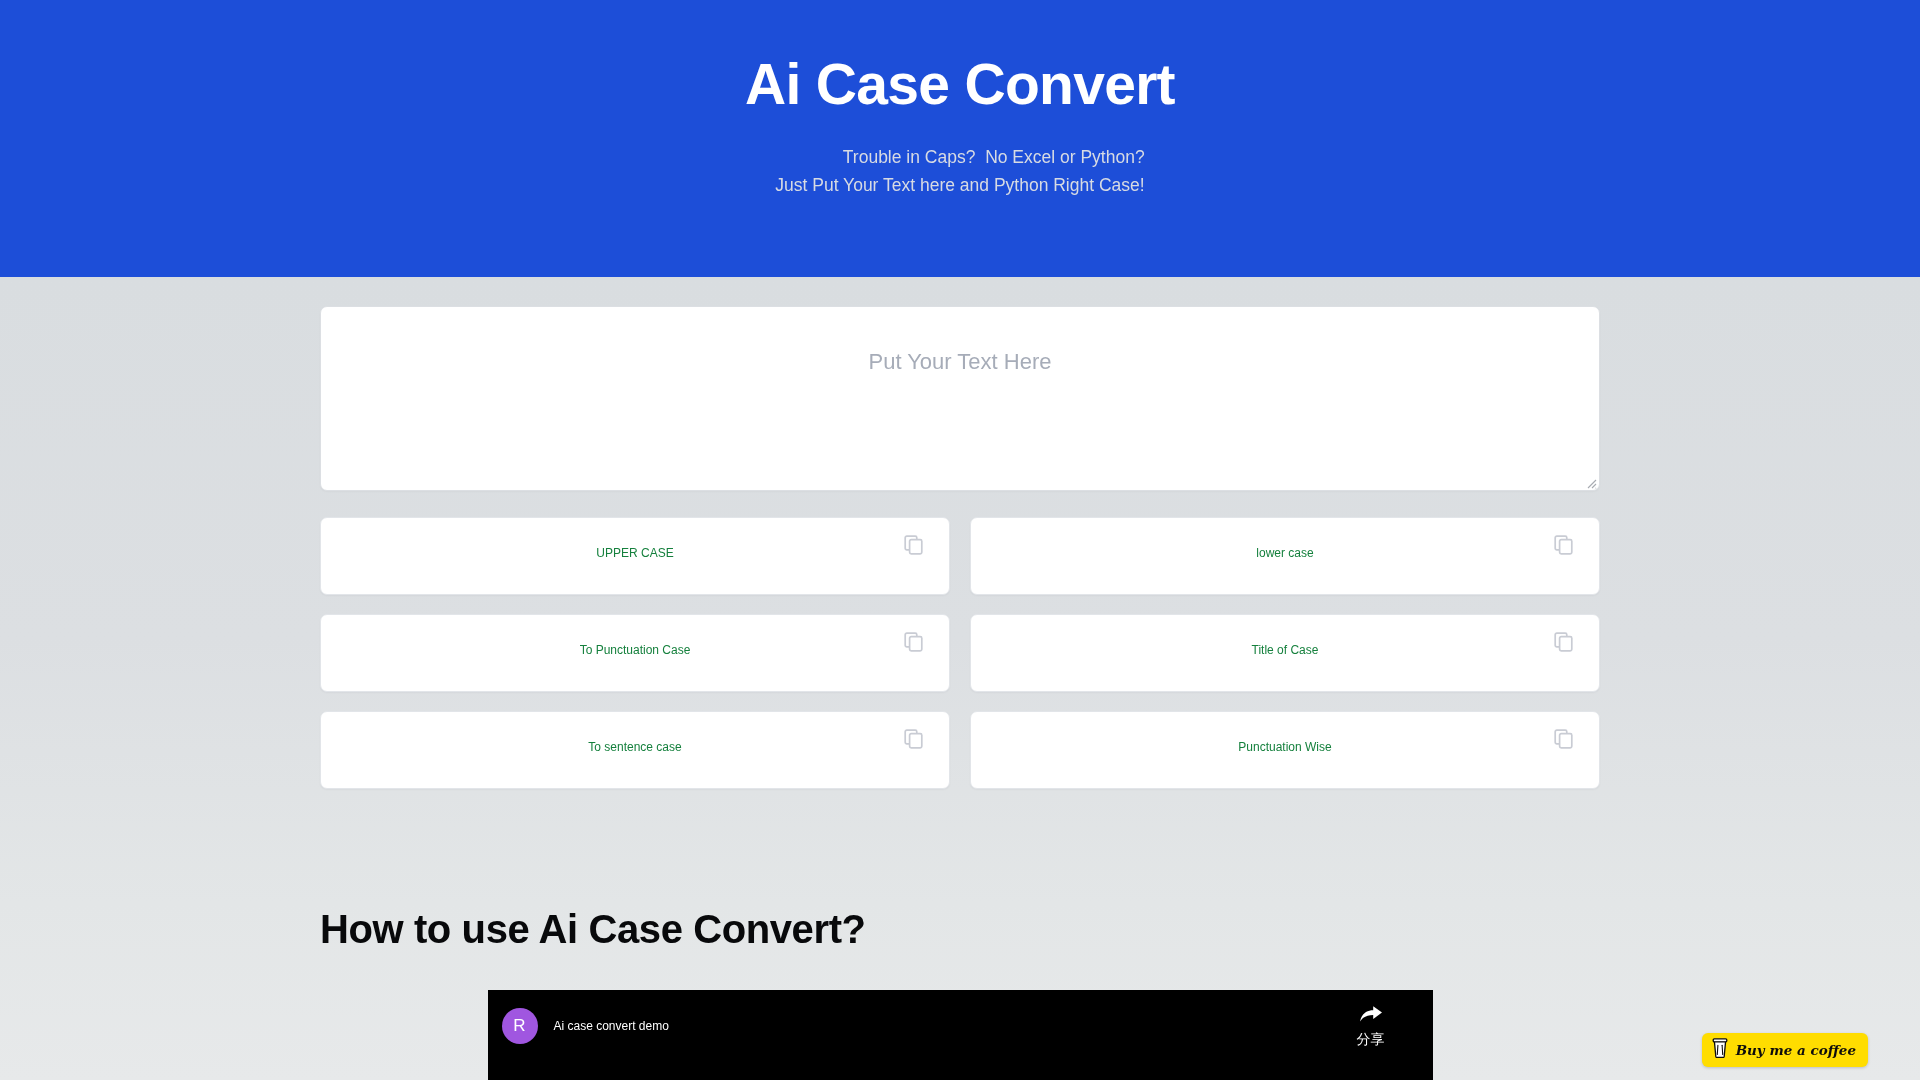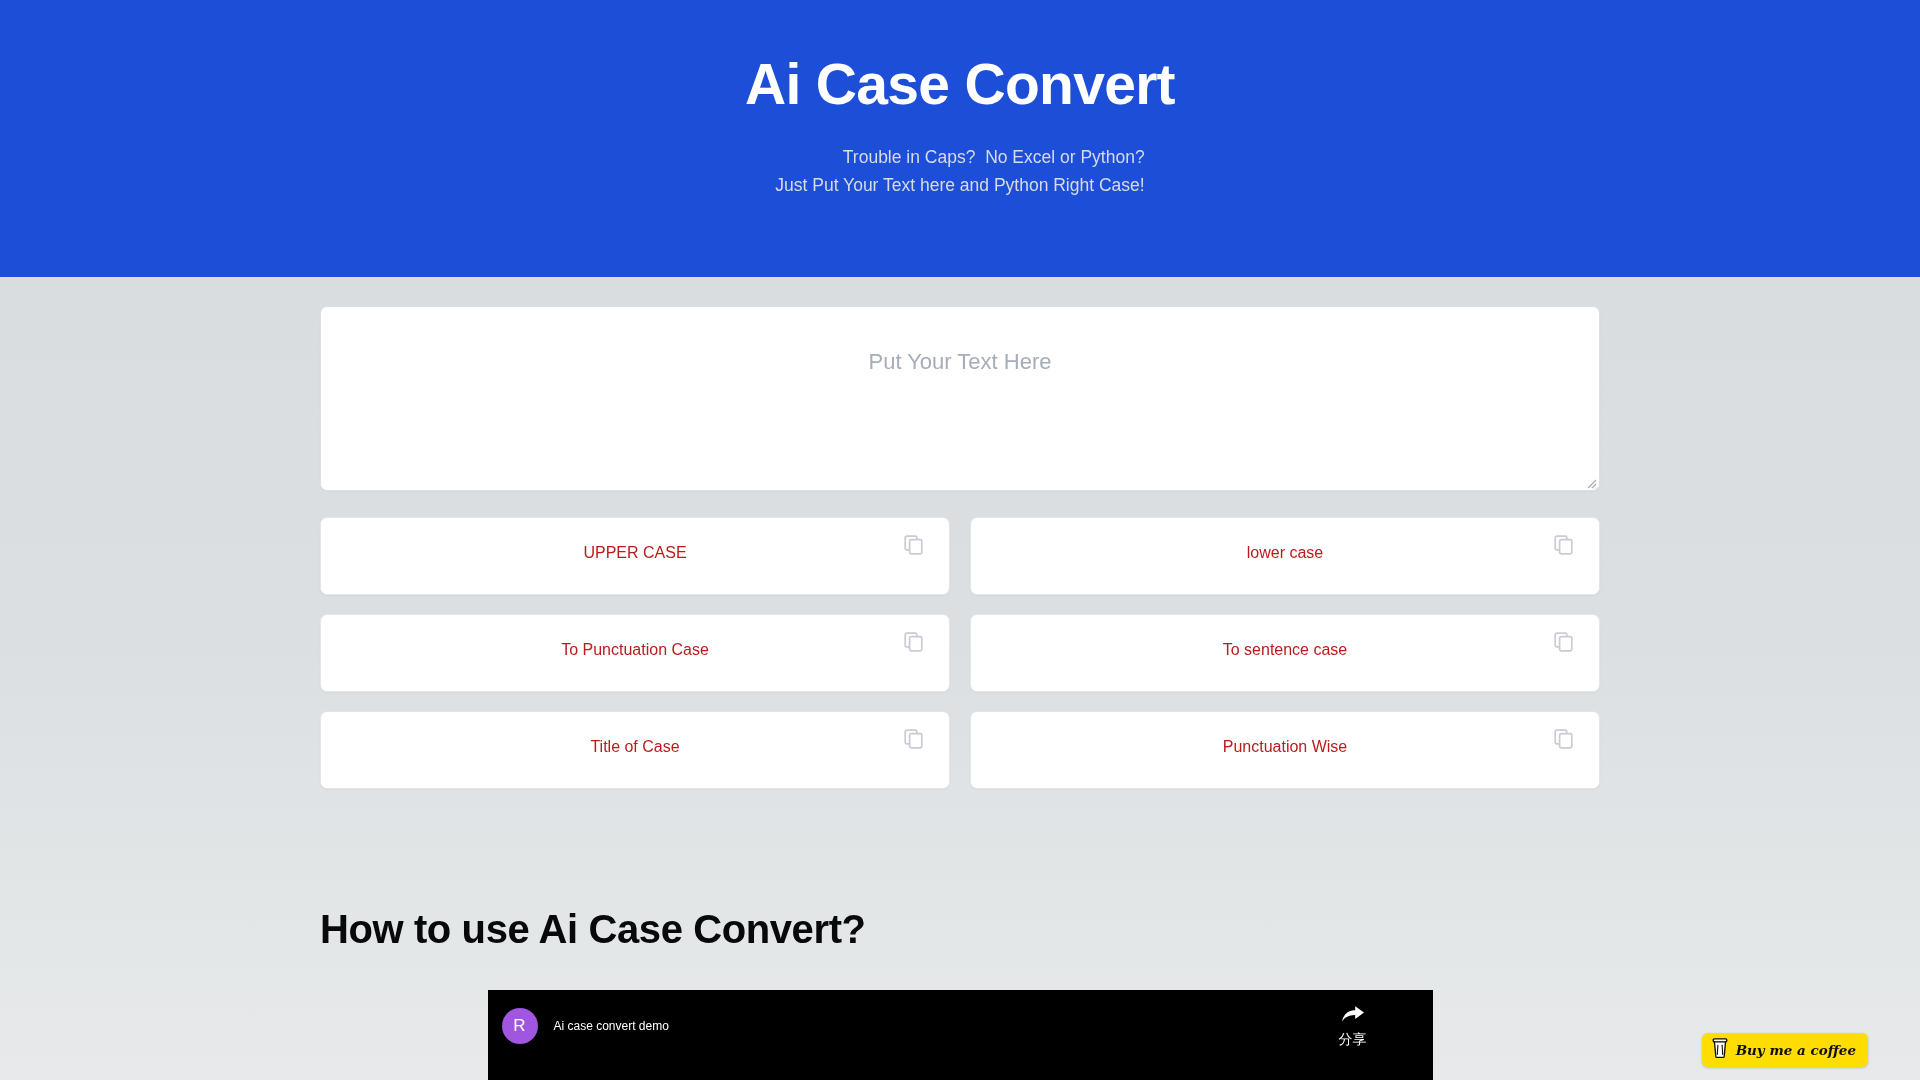--- a/index.html
+++ b/index.html
@@ -110,22 +110,22 @@
     border: 1px solid #e2e5e9;
     border-radius: 7px;
     box-shadow: 0 1px 2px rgba(16,24,40,0.04);
     display: flex;
     align-items: center;
     justify-content: center;
     cursor: pointer;
   }
 
   .case-label {
-    font-size: 16px;
-    color: #b91c1c;
+    font-size: 12px;
+    color: #15803d;
     font-weight: 400;
     line-height: 1;
     margin-top: -6px;
   }
 
   .copy-btn {
     position: absolute;
     right: 22px;
     top: 14px;
     width: 26px;
@@ -182,21 +182,21 @@
     font-weight: 400;
   }
   .video-title {
     margin-left: 16px;
     color: #ffffff;
     font-size: 12px;
     font-weight: 400;
   }
   .share-btn {
     position: absolute;
-    right: 52px;
+    right: 34px;
     top: 14px;
     width: 56px;
     display: flex;
     flex-direction: column;
     align-items: center;
     cursor: pointer;
   }
   .share-label {
     margin-top: 3px;
     color: #ffffff;
@@ -277,31 +277,31 @@
         <span class="case-label">To Punctuation Case</span>
         <span class="copy-btn">
           <svg width="20" height="20" viewBox="0 0 20 20">
             <rect x="1.2" y="1.2" width="11.6" height="13.6" rx="1.6" fill="none" stroke="#c9ccd4" stroke-width="1.7"></rect>
             <rect x="5.6" y="4.6" width="12.2" height="14.2" rx="1.6" fill="#ffffff" stroke="#c9ccd4" stroke-width="1.7"></rect>
           </svg>
         </span>
       </div>
 
       <div class="case-card">
+        <span class="case-label">Title of Case</span>
+        <span class="copy-btn">
+          <svg width="20" height="20" viewBox="0 0 20 20">
+            <rect x="1.2" y="1.2" width="11.6" height="13.6" rx="1.6" fill="none" stroke="#c9ccd4" stroke-width="1.7"></rect>
+            <rect x="5.6" y="4.6" width="12.2" height="14.2" rx="1.6" fill="#ffffff" stroke="#c9ccd4" stroke-width="1.7"></rect>
+          </svg>
+        </span>
+      </div>
+
+      <div class="case-card">
         <span class="case-label">To sentence case</span>
-        <span class="copy-btn">
-          <svg width="20" height="20" viewBox="0 0 20 20">
-            <rect x="1.2" y="1.2" width="11.6" height="13.6" rx="1.6" fill="none" stroke="#c9ccd4" stroke-width="1.7"></rect>
-            <rect x="5.6" y="4.6" width="12.2" height="14.2" rx="1.6" fill="#ffffff" stroke="#c9ccd4" stroke-width="1.7"></rect>
-          </svg>
-        </span>
-      </div>
-
-      <div class="case-card">
-        <span class="case-label">Title of Case</span>
         <span class="copy-btn">
           <svg width="20" height="20" viewBox="0 0 20 20">
             <rect x="1.2" y="1.2" width="11.6" height="13.6" rx="1.6" fill="none" stroke="#c9ccd4" stroke-width="1.7"></rect>
             <rect x="5.6" y="4.6" width="12.2" height="14.2" rx="1.6" fill="#ffffff" stroke="#c9ccd4" stroke-width="1.7"></rect>
           </svg>
         </span>
       </div>
 
       <div class="case-card">
         <span class="case-label">Punctuation Wise</span>

